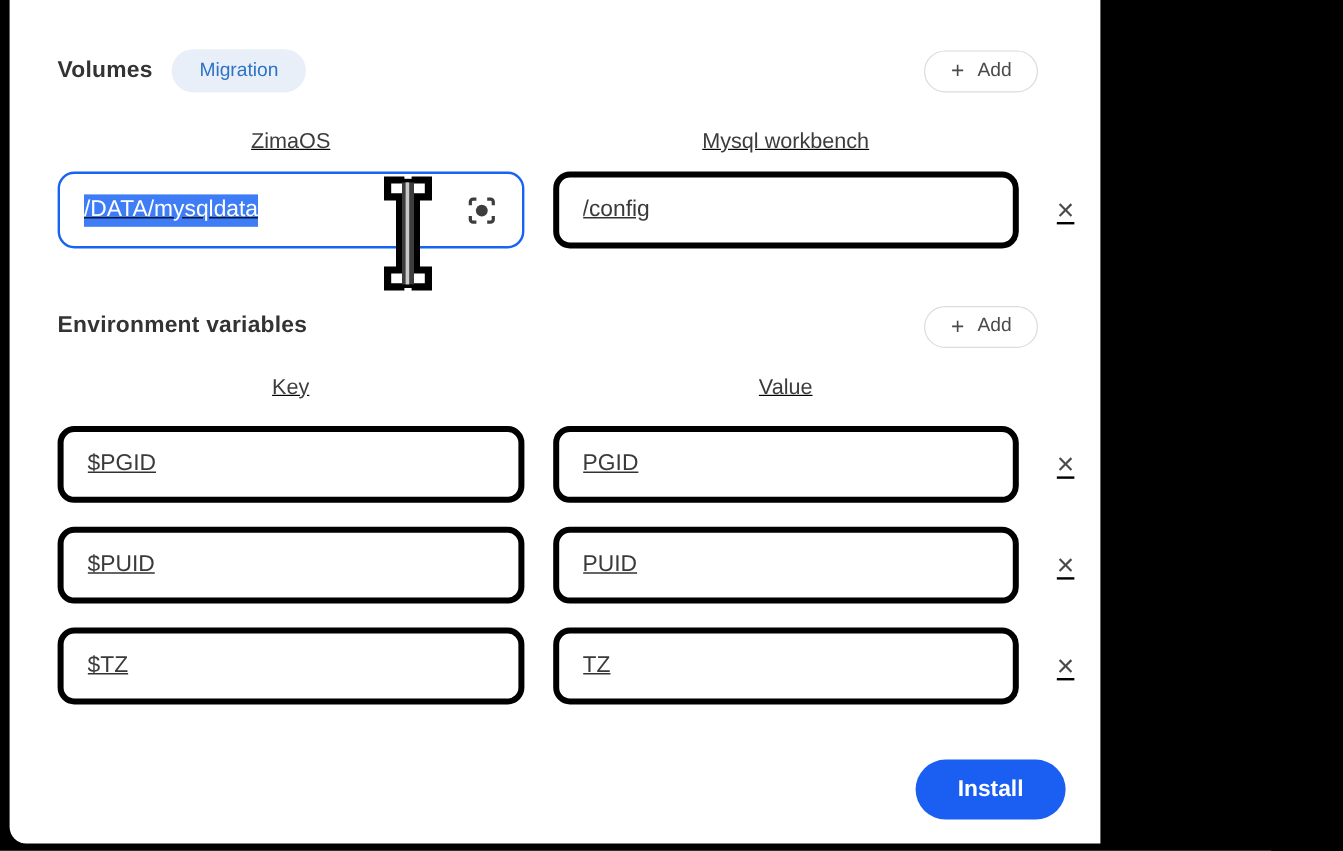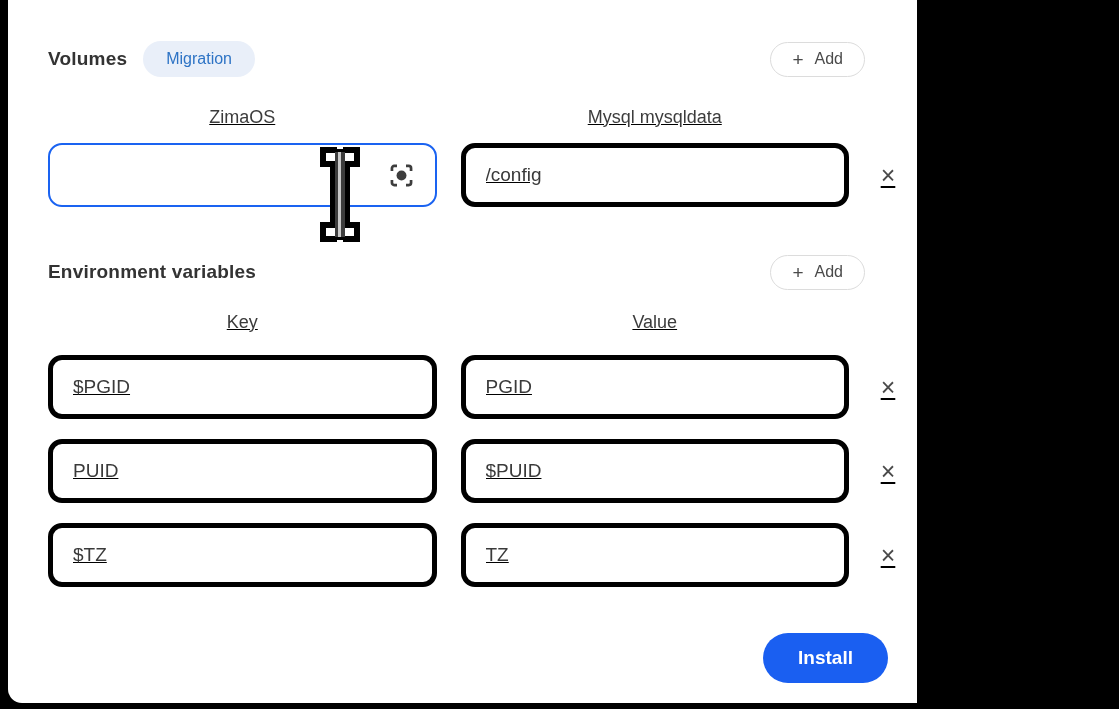--- a/index.html
+++ b/index.html
@@ -108,26 +108,27 @@
     <span class="section-title">Volumes</span>
     <span class="badge">Migration</span>
     <button class="add-btn">
       <span class="plus">+</span>
       <span>Add</span>
     </button>
   </div>
 
   <div class="grid col-headers">
     <div class="col-header">ZimaOS</div>
-    <div class="col-header">Mysql mysqldata</div>
+    <div class="col-header">Mysql workbench</div>
     <div></div>
   </div>
 
   <div class="grid row">
     <div class="tb focused" role="textbox">
+      <span class="selection">/DATA/mysqldata</span>
       <svg class="focus-icon" viewBox="0 0 24 24" fill="none">
         <path d="M3.5 8 V5.5 A2 2 0 0 1 5.5 3.5 H8" stroke="#3d3d3d" stroke-width="2.4"></path>
         <path d="M16 3.5 H18.5 A2 2 0 0 1 20.5 5.5 V8" stroke="#3d3d3d" stroke-width="2.4"></path>
         <path d="M20.5 16 V18.5 A2 2 0 0 1 18.5 20.5 H16" stroke="#3d3d3d" stroke-width="2.4"></path>
         <path d="M8 20.5 H5.5 A2 2 0 0 1 3.5 18.5 V16" stroke="#3d3d3d" stroke-width="2.4"></path>
         <circle cx="12" cy="12" r="4.4" fill="#3d3d3d"></circle>
       </svg>
     </div>
     <input class="field" value="/config" style="">
     <button class="remove-btn">×</button>
@@ -147,22 +148,22 @@
     <div></div>
   </div>
 
   <div class="env-rows">
     <div class="grid row">
       <input class="field" value="$PGID" style="">
       <input class="field" value="PGID" style="">
       <button class="remove-btn">×</button>
     </div>
     <div class="grid row">
+      <input class="field" value="$PUID" style="">
       <input class="field" value="PUID" style="">
-      <input class="field" value="$PUID" style="">
       <button class="remove-btn">×</button>
     </div>
     <div class="grid row">
       <input class="field" value="$TZ" style="">
       <input class="field" value="TZ" style="">
       <button class="remove-btn">×</button>
     </div>
   </div>
 
   <div class="footer">

